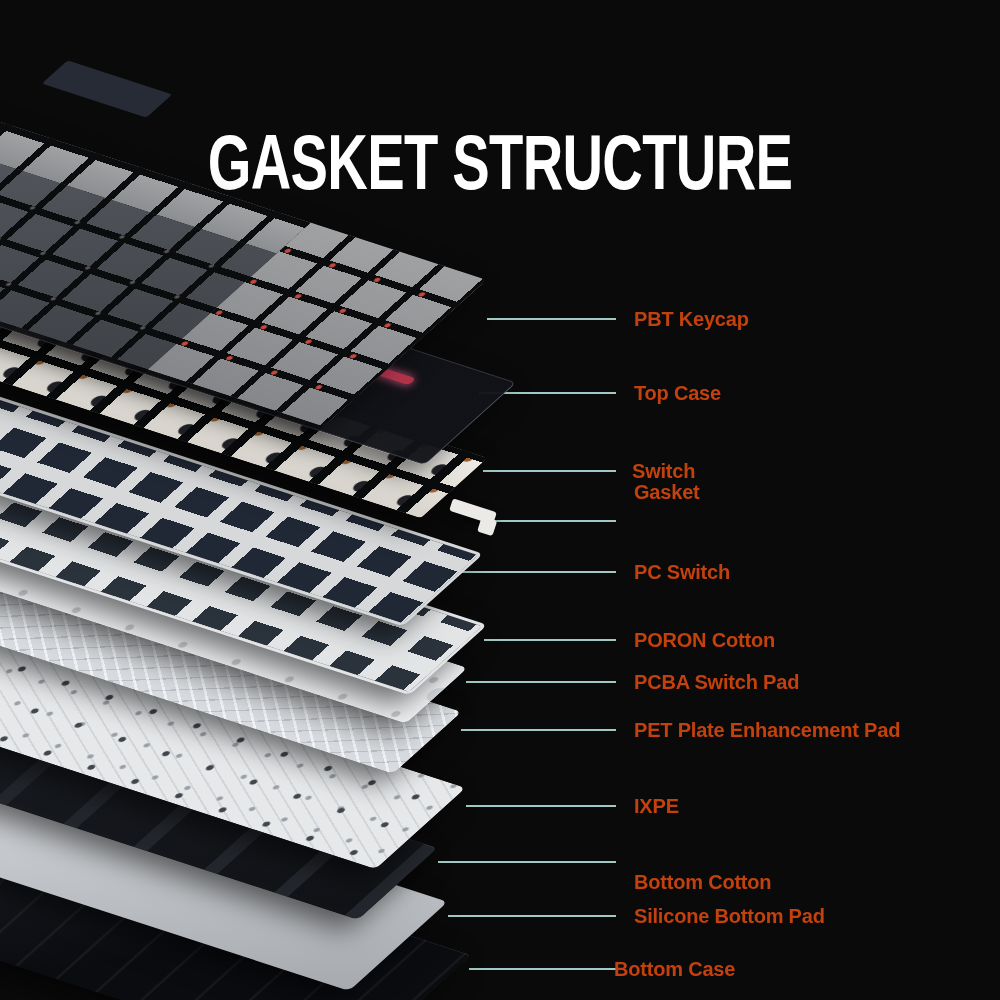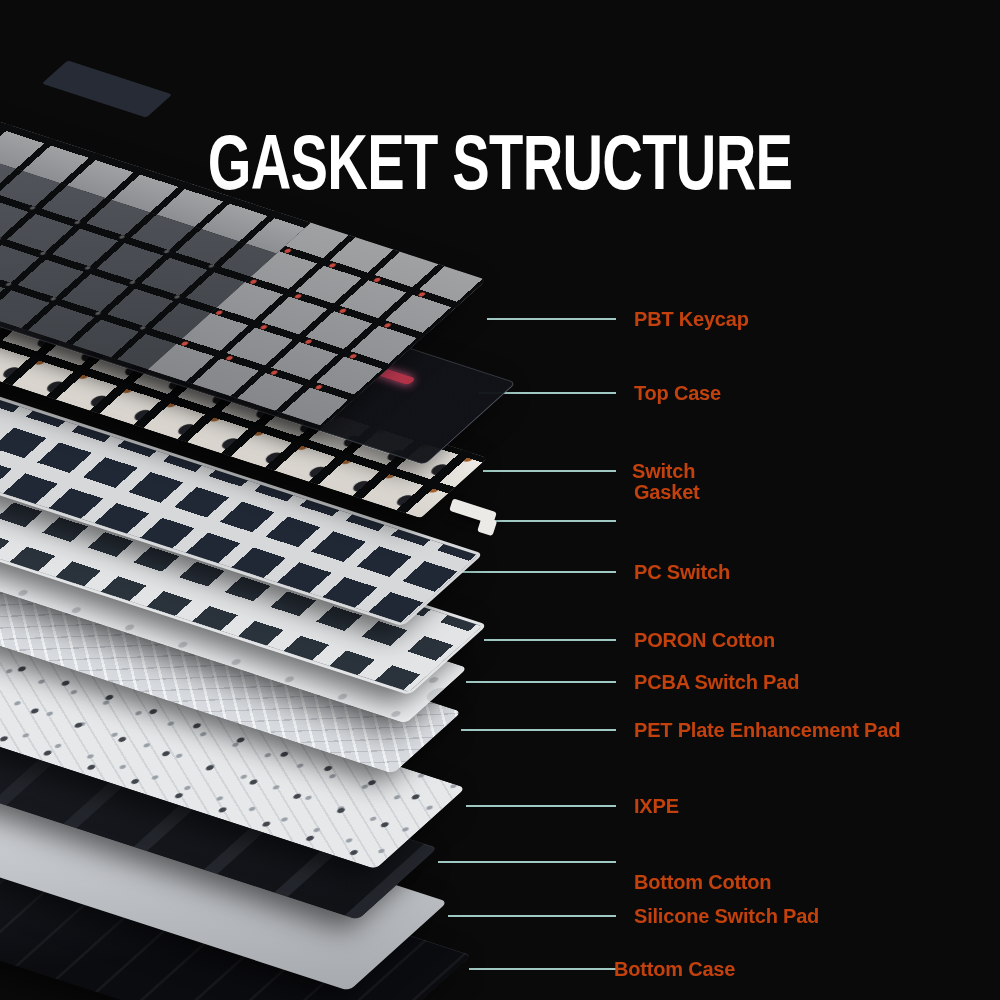--- a/index.html
+++ b/index.html
@@ -210,18 +210,18 @@
       <div class="callout-label" style="top: 623px; left: 634px;">PORON Cotton</div>
       <div class="callout-line" style="top: 681px; left: 466px; width: 150px;"></div>
       <div class="callout-label" style="top: 665px; left: 634px;">PCBA Switch Pad</div>
       <div class="callout-line" style="top: 729px; left: 461px; width: 155px;"></div>
       <div class="callout-label" style="top: 713px; left: 634px;">PET Plate Enhancement Pad</div>
       <div class="callout-line" style="top: 805px; left: 466px; width: 150px;"></div>
       <div class="callout-label" style="top: 789px; left: 634px;">IXPE</div>
       <div class="callout-line" style="top: 861px; left: 438px; width: 178px;"></div>
       <div class="callout-label" style="top: 845px; left: 634px; margin-top: 20px;">Bottom Cotton</div>
       <div class="callout-line" style="top: 915px; left: 448px; width: 168px;"></div>
-      <div class="callout-label" style="top: 899px; left: 634px;">Silicone Switch Pad</div>
+      <div class="callout-label" style="top: 899px; left: 634px;">Silicone Bottom Pad</div>
       <div class="callout-line" style="top: 968px; left: 469px; width: 147px;"></div>
       <div class="callout-label" style="top: 952px; left: 614px;">Bottom Case</div>
     </div>
 
 </div>
 
 </body></html>

